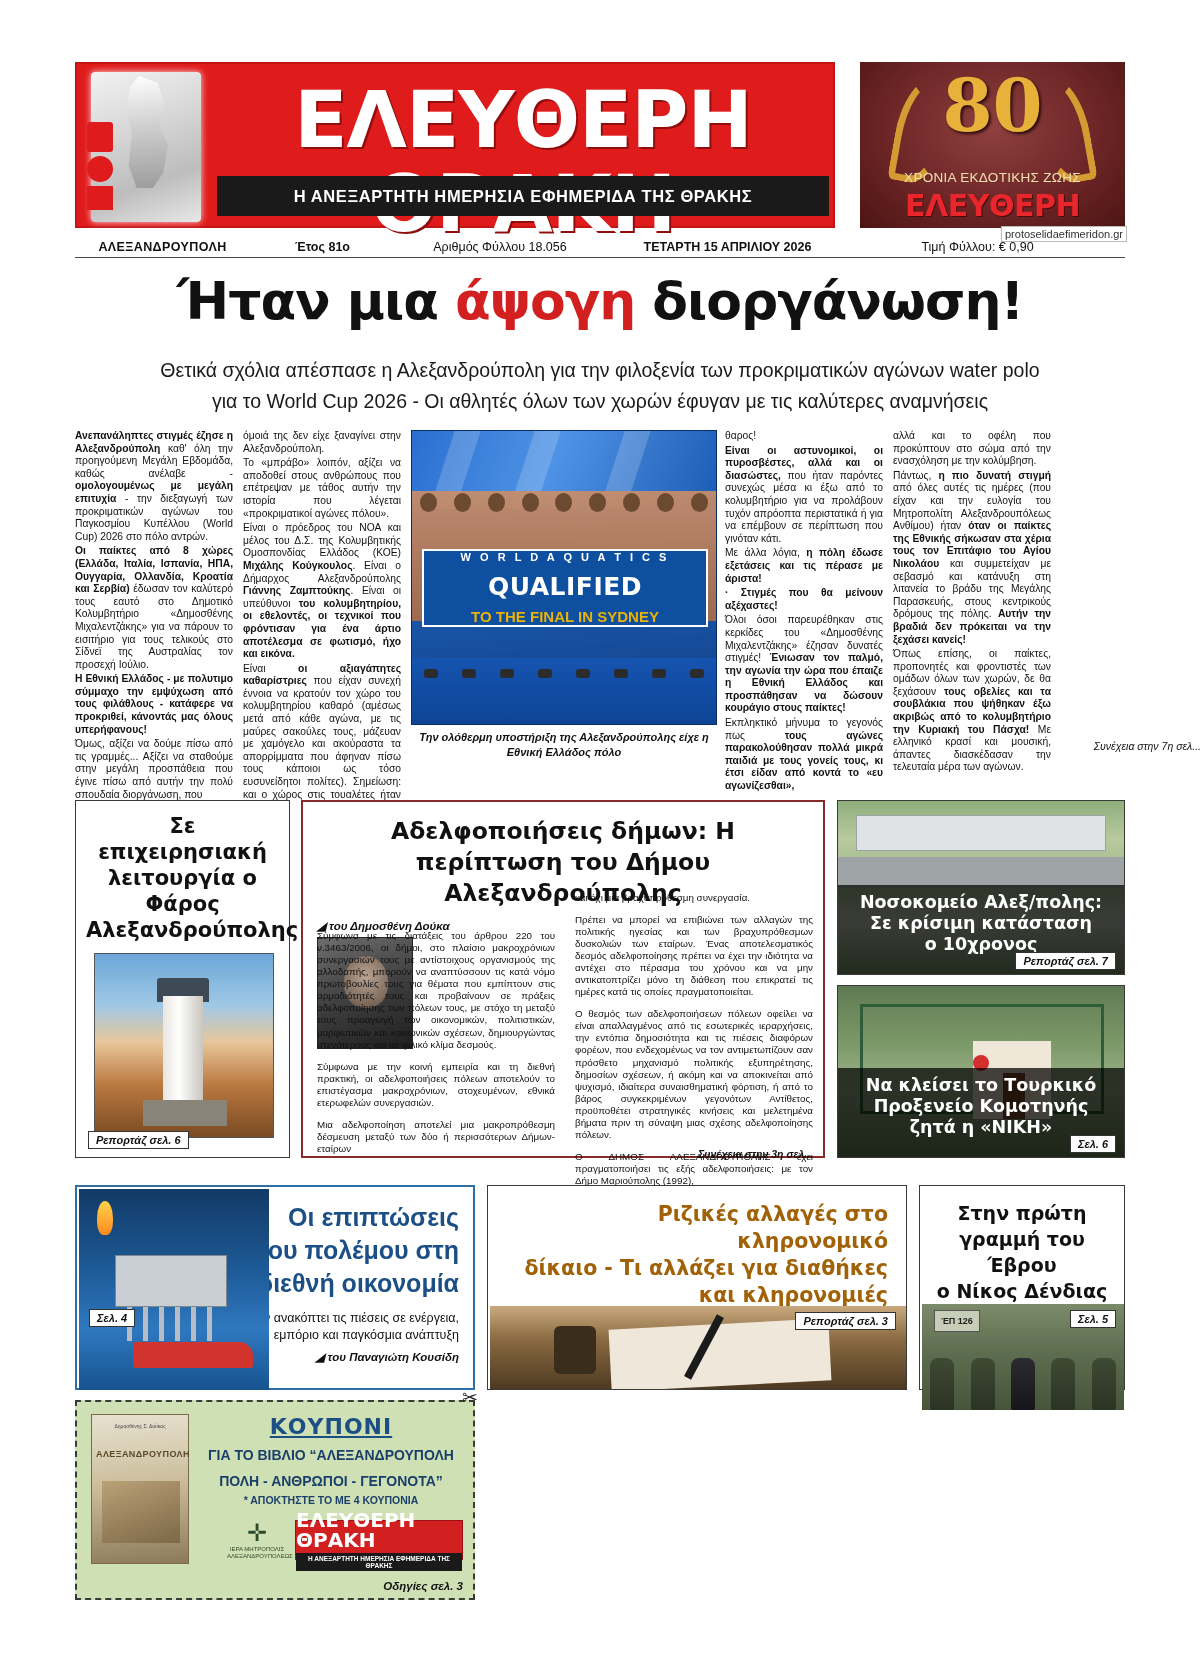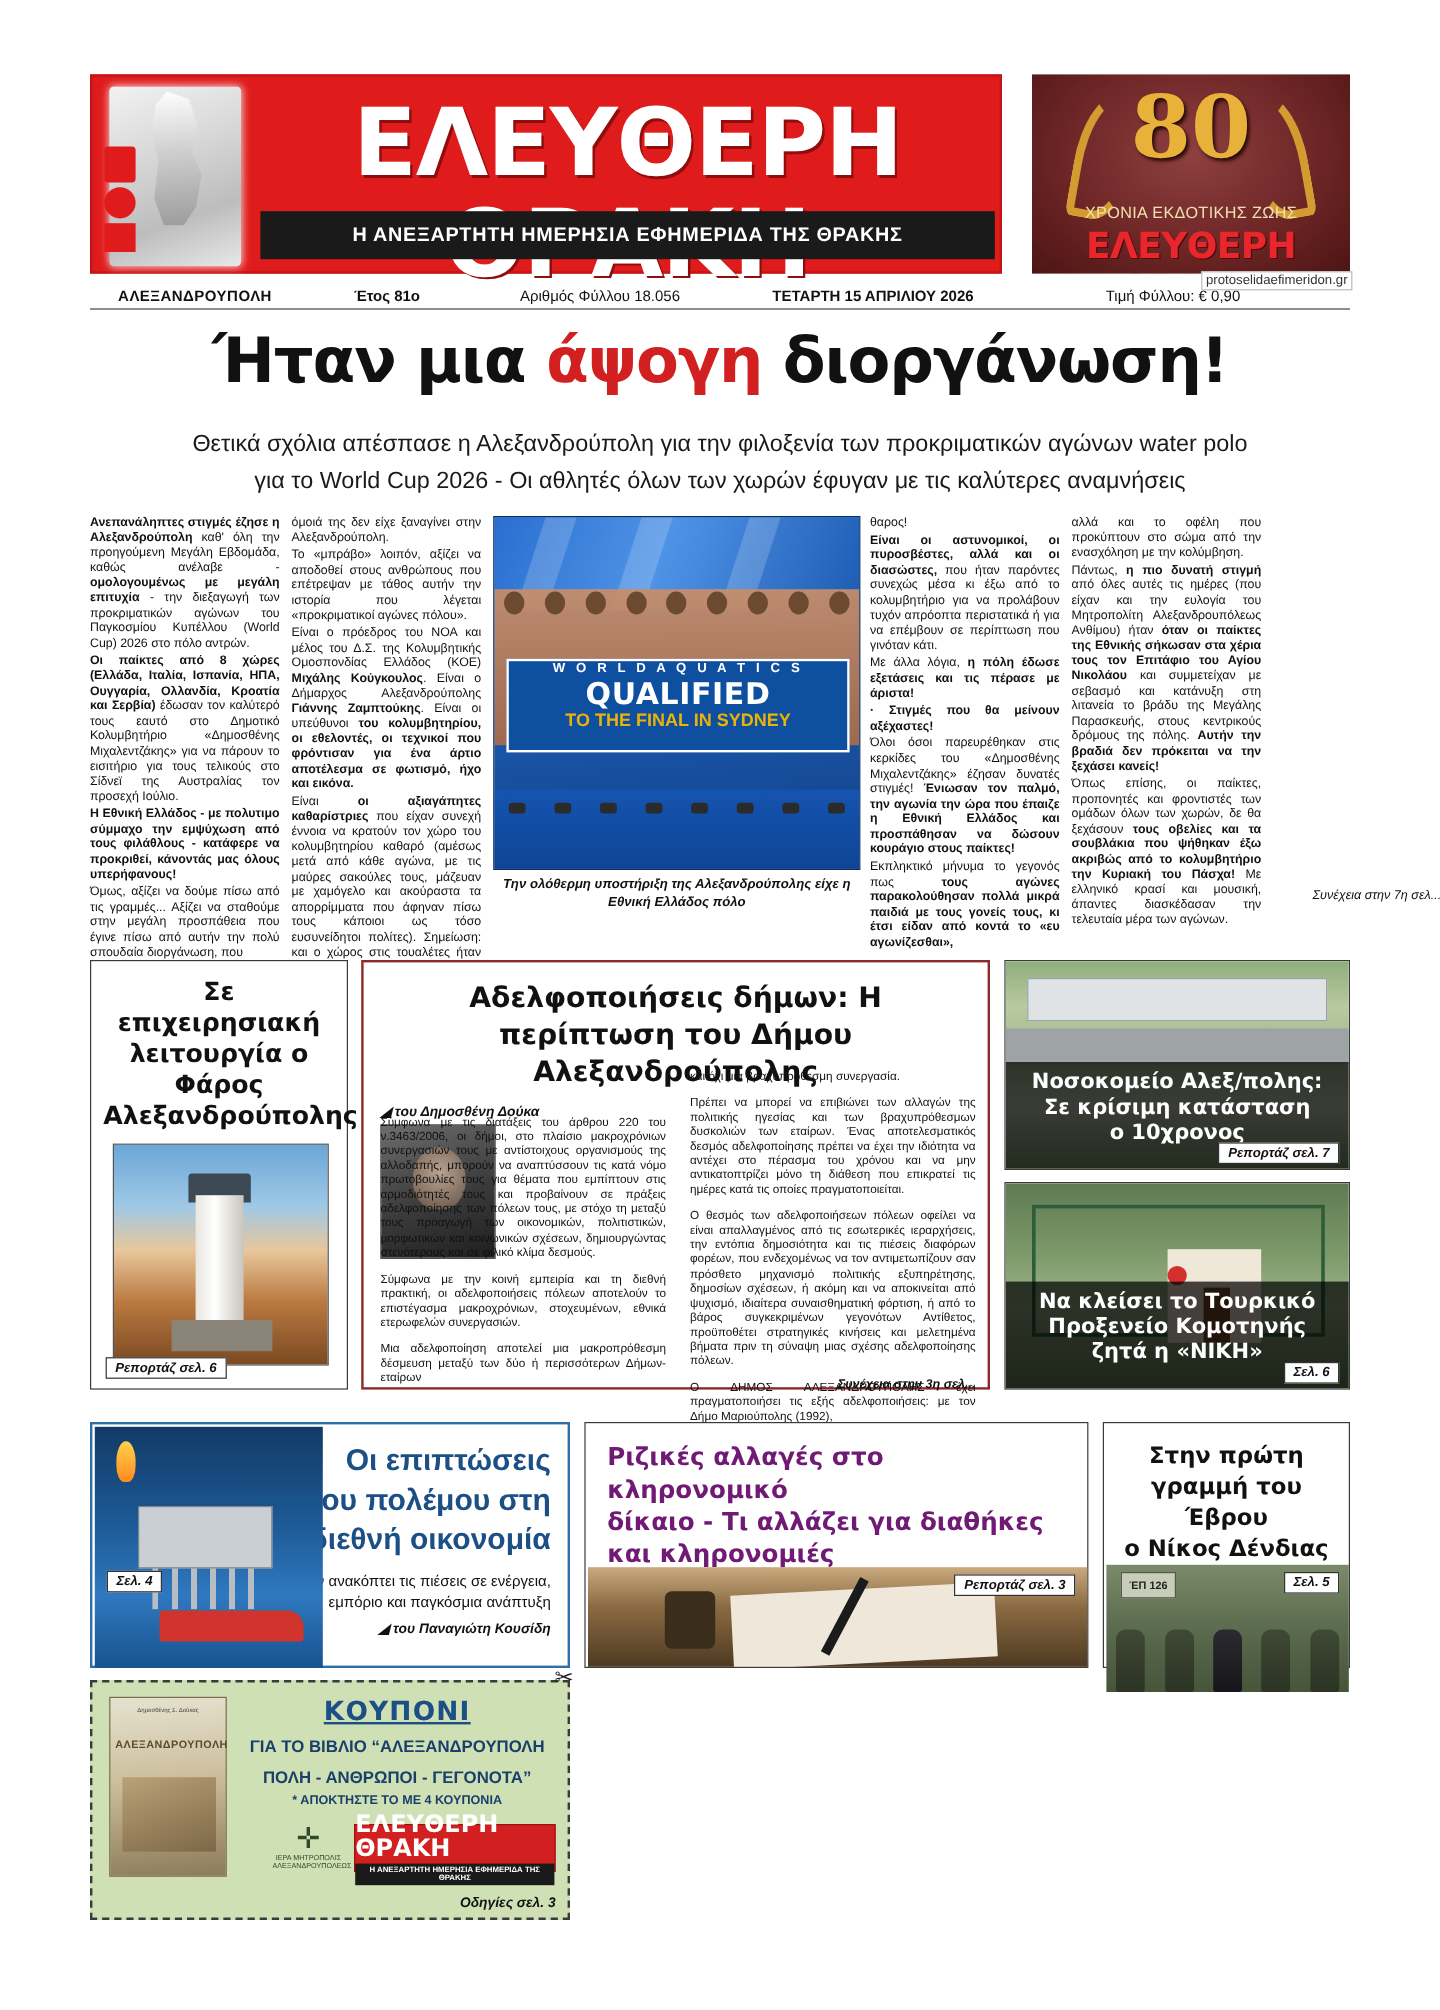--- a/index.html
+++ b/index.html
@@ -144,21 +144,21 @@
   .lp-athletes {
     position:absolute; left:0; top:60px; width:100%; height:130px;
     background:linear-gradient(180deg,#c98d68 0%,#b87a55 55%,#a96c48 100%);
     opacity:.92;
   }
   .lp-heads { position:absolute; left:0; top:62px; width:100%; height:34px; display:flex; justify-content:space-around; }
   .lp-heads i { width:17px;height:19px;background:#6b4a30;border-radius:50%; display:block; }
   .lp-banner {
     position:absolute; left:10px; top:118px; width:286px; height:78px;
     background:#0e4fa0; border:2px solid #ffffff;
-    display:flex; flex-direction:column; align-items:center; justify-content:flex-start;
+    display:flex; flex-direction:column; align-items:center; justify-content:space-between;
   }
   .lp-banner .wq { color:#fff; font-size:11px; letter-spacing:3px; font-weight:bold; margin-bottom:3px; }
   .lp-banner .qual {
     color:#fff; font-family:"DejaVu Sans", sans-serif; font-weight:bold;
     font-size:25px; line-height:26px; text-align:center; letter-spacing:.5px;
   }
   .lp-banner .toth { color:#eab308; font-size:15px; font-weight:bold; }
   .lp-floor { position:absolute; left:0; bottom:0; width:100%; height:66px; background:linear-gradient(180deg,#1554b0 0%,#0e4496 100%); }
   .lp-feet { position:absolute; left:0; bottom:46px; width:100%; height:22px; display:flex; justify-content:space-around; align-items:flex-end; }
   .lp-feet i { width:14px;height:9px;background:#2b2b2b;border-radius:3px; display:block; }
@@ -266,23 +266,23 @@
     background:linear-gradient(180deg,#123a66 0%,#1d5a96 40%,#2f78bf 70%,#17538f 100%);
     overflow:hidden;
   }
   .rig-flame { position:absolute; left:18px; top:12px; width:16px; height:34px; background:linear-gradient(180deg,#ffd24a,#ff8a1f); border-radius:50% 50% 40% 40%; }
   .rig-plat { position:absolute; left:36px; top:66px; width:112px; height:52px; background:#c9cfd4; border:1px solid #7f878d; }
   .rig-legs { position:absolute; left:48px; top:118px; width:88px; height:34px; background:repeating-linear-gradient(90deg,#b7bdc2 0 5px,transparent 5px 16px); }
   .rig-ship { position:absolute; left:54px; bottom:22px; width:120px; height:26px; background:#d0342c; border-radius:3px 14px 3px 3px; }
 
   .bx-b2 { left:412px; top:0; width:420px; height:205px; border:1px solid #3a3a3a; background:#fff; }
   .bx-b2 h3 {
-    margin:15px 18px 0; text-align:left;
+    margin:15px 18px 0; text-align:right;
     font-family:"DejaVu Sans", sans-serif; font-weight:bold;
-    font-size:20.5px; line-height:27px; color:#701a75;
+    font-size:20.5px; line-height:27px; color:#a16207;
   }
   .bx-b2 .sub { margin:12px 16px 0; text-align:center; font-weight:bold; font-size:13px; line-height:19px; color:#111; }
   .sign-img {
     position:absolute; left:2px; top:120px; width:416px; height:83px;
     background:linear-gradient(180deg,#c9a97d 0%,#8a6a42 40%,#4e3a22 100%);
     overflow:hidden;
   }
   .sign-paper { position:absolute; left:120px; top:18px; width:220px; height:62px; background:#efe8da; transform:rotate(-3deg); }
   .sign-pen { position:absolute; left:210px; top:6px; width:8px; height:70px; background:#1b1b1b; transform:rotate(28deg); }
   .sign-stamp { position:absolute; left:64px; top:20px; width:42px; height:48px; background:#3a2d1c; border-radius:6px; }

